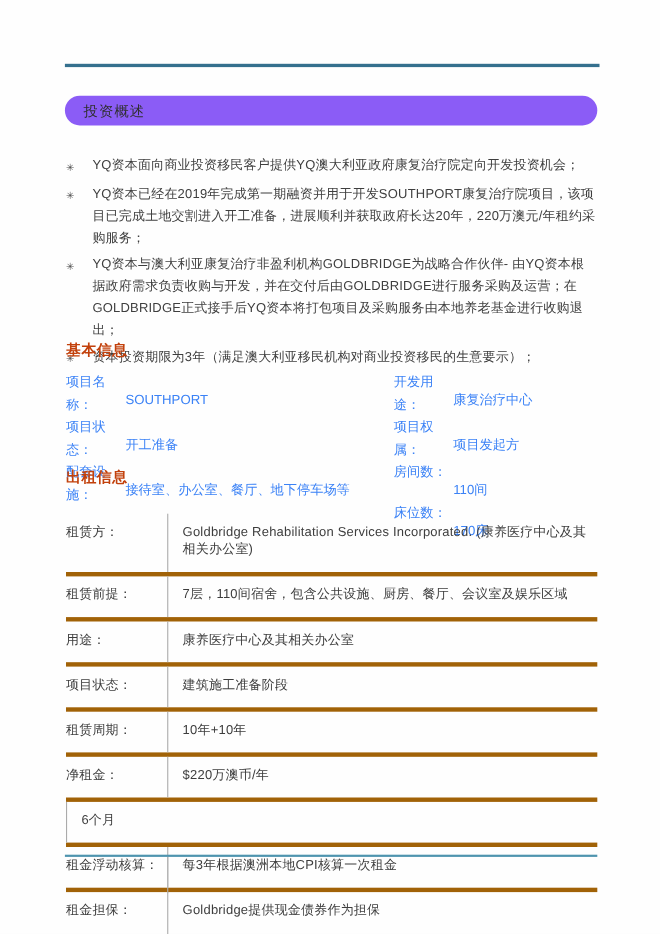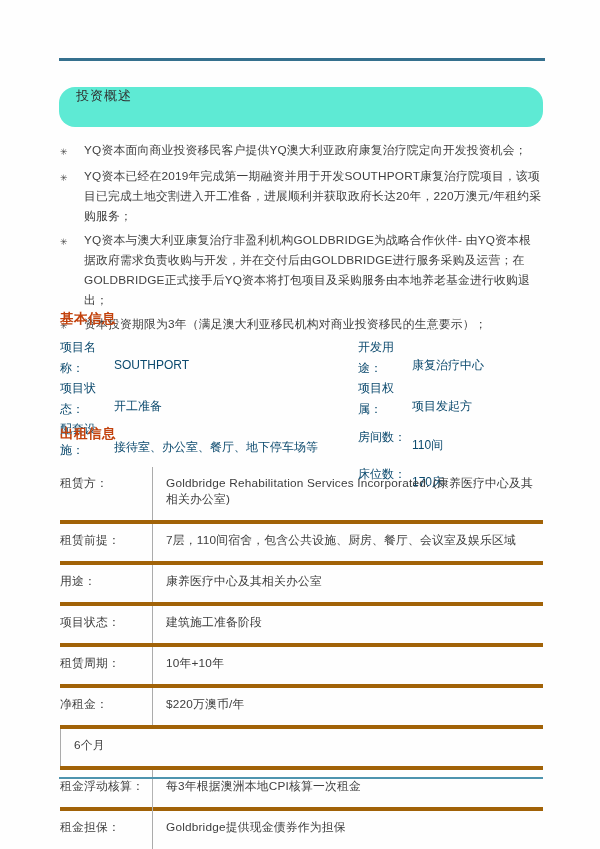--- a/index.html
+++ b/index.html
@@ -15,24 +15,24 @@
     color:#3d3d3d;
     overflow:hidden;
   }
   .top-rule{
     position:absolute;left:59px;top:58px;
     width:486px;height:3px;
     background:#35708e;
   }
   .pill{
     position:absolute;left:59px;top:87px;
-    width:467px;height:40px;
-    background:#5eead4;
+    width:467px;height:27px;
+    background:#8b5cf6;
     border-radius:16px;
-    display:flex;
+    display:flex;align-items:center;
     padding-left:17px;
     font-size:13px;color:#2f2f2f;
     letter-spacing:1px;
   }
   .bullets{
     position:absolute;left:60px;top:140px;
     width:483px;
     list-style:none;margin:0;padding:0;
   }
   .bullet-item{
@@ -64,22 +64,21 @@
     width:483px;
   }
   .basic .section-title{margin-bottom:9px;}
   .basic-grid{display:flex;}
   .basic-col-left{width:298px;}
   .basic-col-right{flex:1;}
   .info-row{
     display:flex;
     font-size:12px;
     line-height:20.5px;
-    color:#0c4a6e;
-    align-items:center;
+    color:#3b82f6;
   }
   .info-label{flex:0 0 54px;}
   .info-value{flex:1;margin-top:16px;}
   .rental{
     position:absolute;left:60px;top:425px;
     width:483px;
   }
   .rental .section-title{margin-bottom:24px;}
   .rt-table{width:100%;}
   .rt-row{

